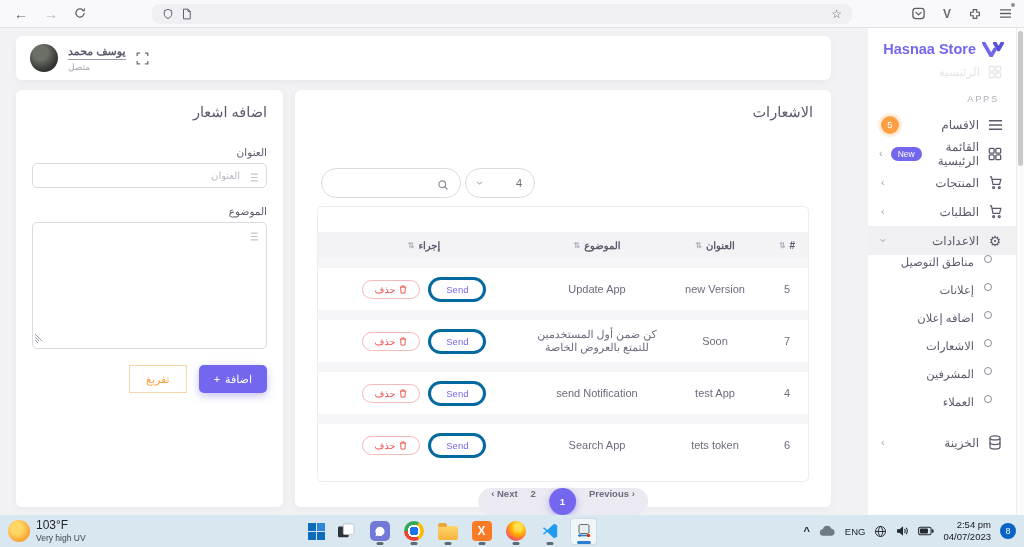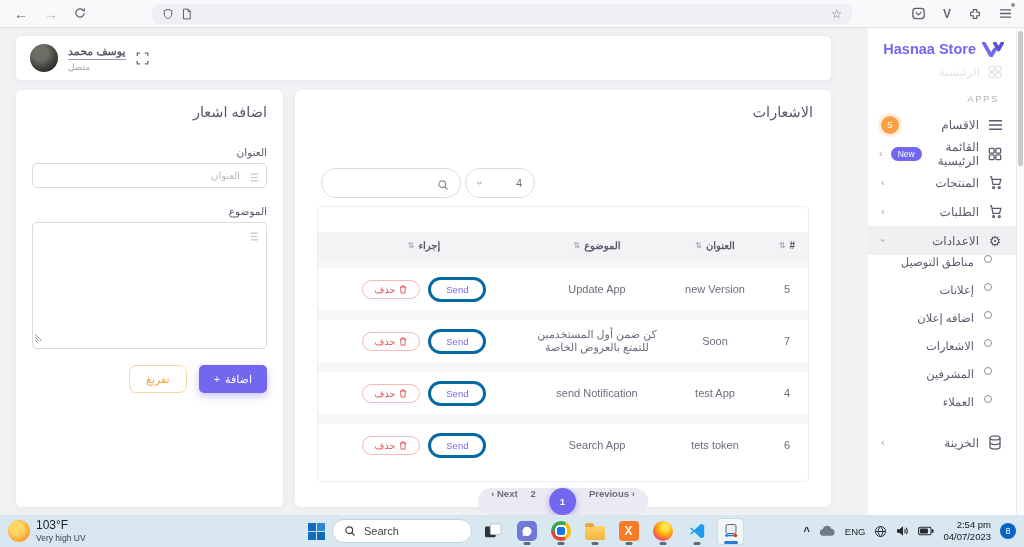--- a/index.html
+++ b/index.html
@@ -67,21 +67,21 @@
   .input-wrap input { width:100%; height:25px; border:1px solid #dbdade; border-radius:5px; background:#fff;
     padding:0 26px 0 8px; font-size:10px; color:#6f6b7d; outline:none; font-family:inherit; }
   .input-wrap input::placeholder, .input-wrap textarea::placeholder { color:#b9b7c0; }
   .input-wrap textarea { width:100%; height:127px; border:1px solid #dbdade; border-radius:5px; background:#fff;
     padding:7px 26px 7px 8px; font-size:10px; color:#6f6b7d; outline:none; resize:none; font-family:inherit; }
   .field-icon { position:absolute; right:8px; top:6px; color:#c3c1ca; }
   .resize-handle { position:absolute; left:3px; bottom:6px; }
   .form-actions { display:flex; gap:12px; margin-top:12px; }
   .btn-add { display:flex; align-items:center; gap:5px; background:#7367f0; color:#fff; border:none; border-radius:5px;
     height:28px; padding:0 15px; font-size:11px; cursor:pointer; box-shadow:0 3px 8px rgba(115,103,240,.4); font-family:inherit; }
-  .btn-clear { background:#fff; border:1px solid #f6d7a8; color:#ff9f43; border-radius:7px; height:28px; padding:0 16px;
+  .btn-clear { background:#fff; border:1px solid #f6d7a8; color:#ff9f43; border-radius:0; height:28px; padding:0 16px;
     font-size:11px; cursor:pointer; font-family:inherit; }
 
   
   .table-card { left:295px; top:62px; width:536px; height:417px; direction:rtl; }
   .table-card .card-title { padding:14px 18px 0; }
   .controls { position:absolute; top:78px; left:26px; direction:ltr; display:flex; gap:4px; }
   .search-pill { width:140px; height:30px; border:1px solid #dbdade; border-radius:16px; position:relative; background:#fff; }
   .search-pill input { position:absolute; inset:0; border:none; background:transparent; border-radius:16px;
     padding:0 32px 0 12px; font-size:11px; color:#6f6b7d; outline:none; font-family:inherit; }
   .search-pill .mag { position:absolute; right:11px; top:8px; color:#8f8c9a; }
@@ -486,27 +486,20 @@
       </div>
     </div>
 
     <div class="tb-center">
       <div class="win-logo">
           <i></i>
           <i></i>
           <i></i>
           <i></i>
         </div>
-      <div class="tb-search">
-        <svg width="12" height="12" viewBox="0 0 16 16" fill="none" stroke="#3a3f44" stroke-width="1.6">
-            <circle cx="7" cy="7" r="4.5"></circle>
-            <path d="M10.5 10.5L14 14"></path>
-          </svg>
-        <span>Search</span>
-      </div>
 
       <div class="task-icon">
         <svg width="18" height="16" viewBox="0 0 20 18">
             <rect x="1" y="4" width="12" height="12" rx="1.5" fill="#2f3337"></rect>
             <rect x="7" y="1" width="12" height="12" rx="1.5" fill="#fff" stroke="#b9c3ca"></rect>
           </svg>
       </div>
       <div class="task-icon running">
         <span class="chat-ic">
             <svg width="12" height="11" viewBox="0 0 14 13" fill="#fff">

